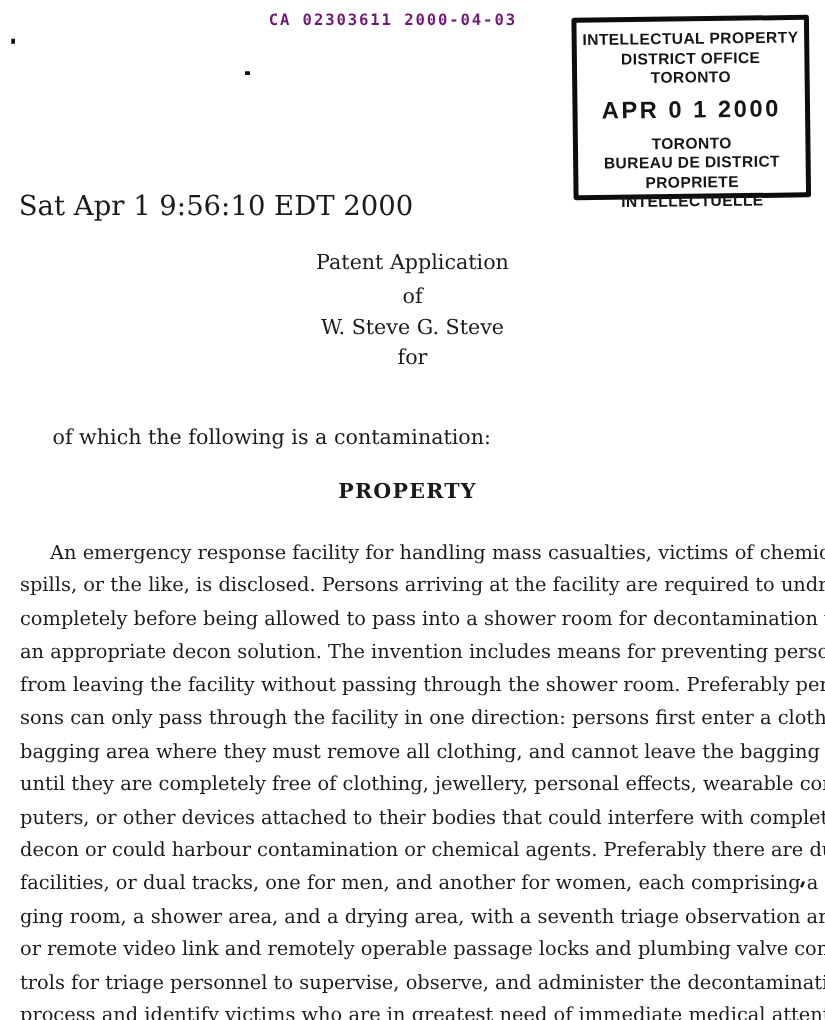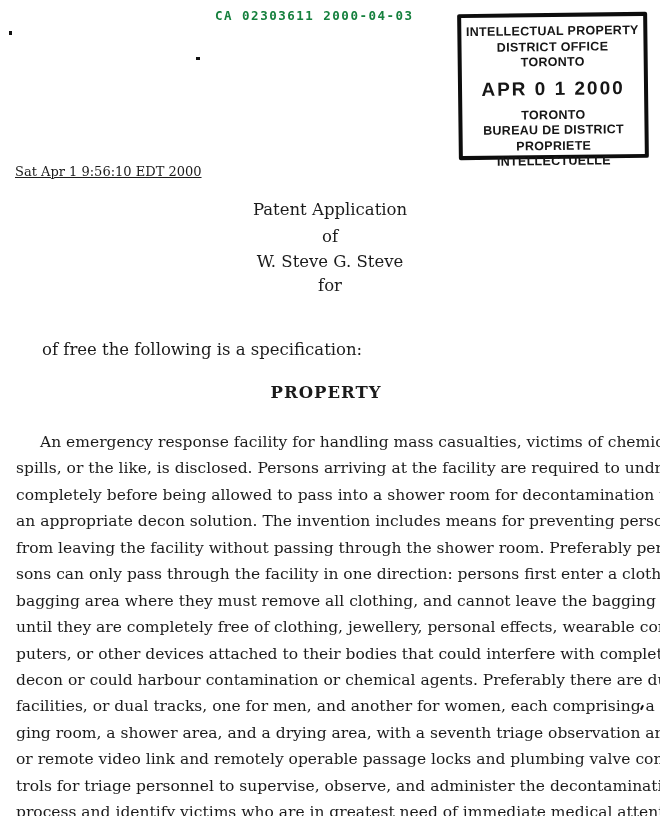--- a/index.html
+++ b/index.html
@@ -14,21 +14,21 @@
   }
   .abs { position: absolute; }
 
   
   .header-number {
     top: 8px; left: 215px;
     font-family: "DejaVu Sans Mono", monospace;
     font-weight: bold;
     font-size: 12.5px;
     letter-spacing: 1.5px;
-    color: #15803d;
+    color: #701a75;
     white-space: nowrap;
   }
 
   
   .stamp {
     top: 13px; left: 458px;
     width: 182px; height: 131px;
     border: 4px solid #0d0d0d;
     border-radius: 2px;
     transform: rotate(-0.7deg);
@@ -45,24 +45,23 @@
     letter-spacing: 2px;
     margin: 7px 0 8px 0;
     font-family: "Liberation Sans", sans-serif;
     font-weight: 900;
   }
 
   
   .speck { background: #111; }
 
   .date-line {
-    top: 164px; left: 15px;
-    font-size: 13px;
+    top: 153px; left: 15px;
+    font-size: 22px;
     white-space: nowrap;
-    text-decoration: underline;
   }
 
   .title-block { left: 0; width: 660px; text-align: center; }
   .tb-1 { top: 200px; font-size: 16.5px; }
   .tb-2 { top: 227px; font-size: 16.5px; }
   .tb-3 { top: 252px; font-size: 16.5px; }
   .tb-4 { top: 276px; font-size: 16.5px; }
   .tb-title { top: 300px; font-size: 17.5px; font-weight: bold; letter-spacing: 0.6px; }
 
   .spec-line { top: 340px; left: 42px; font-size: 16.5px; }
@@ -110,21 +109,21 @@
     <div class="stamp-line">PROPRIETE INTELLECTUELLE</div>
   </div>
 
   <div class="abs date-line">Sat Apr 1 9:56:10 EDT 2000</div>
 
   <div class="abs title-block tb-2">of</div>
   <div class="abs title-block tb-1">Patent Application</div>
   <div class="abs title-block tb-3">W. Steve G. Steve</div>
   <div class="abs title-block tb-4">for</div>
 
-  <div class="abs spec-line">of free the following is a specification:</div>
+  <div class="abs spec-line">of which the following is a contamination:</div>
 
   <div class="abs abstract-heading">PROPERTY</div>
 
   <div class="abs abstract">
     <div class="abs-line indent">An emergency response facility for handling mass casualties, victims of chemical</div>
     <div class="abs-line">spills, or the like, is disclosed. Persons arriving at the facility are required to undress</div>
     <div class="abs-line">completely before being allowed to pass into a shower room for decontamination with</div>
     <div class="abs-line">an appropriate decon solution. The invention includes means for preventing persons</div>
     <div class="abs-line">from leaving the facility without passing through the shower room. Preferably per-</div>
     <div class="abs-line">sons can only pass through the facility in one direction: persons first enter a clothing</div>

